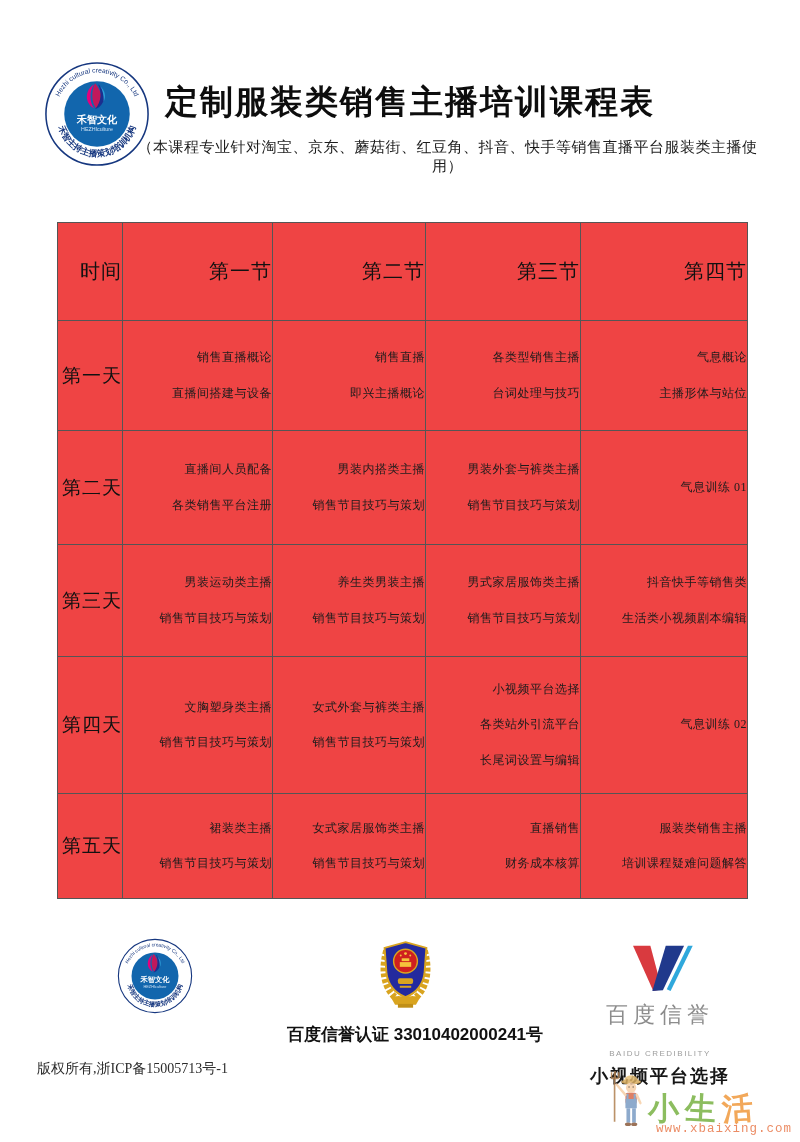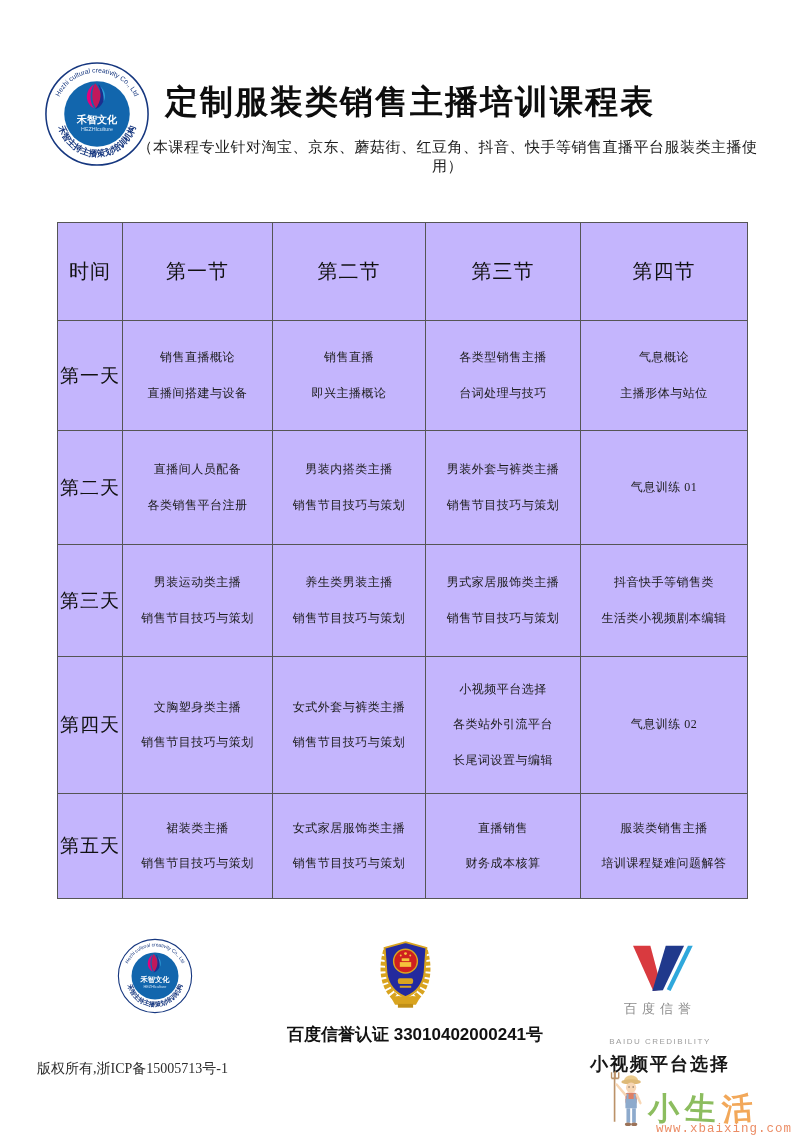--- a/index.html
+++ b/index.html
@@ -25,22 +25,22 @@
     text-align: center; font-size: 15px; color: #1c1c1c;
     letter-spacing: 0.5px;
   }
 
   
   table.schedule {
     position: absolute; left: 57px; top: 222px; width: 690px;
     border-collapse: collapse; table-layout: fixed;
   }
   table.schedule td, table.schedule th {
-    border: 1px solid #555; text-align: center; vertical-align: middle;
-    font-weight: normal; background: #c4b5fd;
+    border: 1px solid #555; text-align: right; vertical-align: middle;
+    font-weight: normal; background: #ef4444;
   }
   table.schedule th { font-size: 20px; letter-spacing: 1px; color: #111; }
   td.day-cell { font-size: 19px; letter-spacing: 1px; color: #111; }
   td.course-cell {
     font-size: 12px; color: #1c1c1c;
     white-space: pre-line; line-height: 2.95; letter-spacing: 0.5px;
   }
 
   
   .logo-small { position: absolute; left: 117px; top: 938px; }
@@ -53,21 +53,21 @@
   .police-badge { position: absolute; left: 377px; top: 937px; }
   .police-text {
     position: absolute; left: 285px; top: 1023px; width: 260px;
     text-align: center; font-size: 17px; font-weight: bold; color: #111;
     font-family: "Liberation Sans", sans-serif;
   }
   .baidu-block {
     position: absolute; left: 580px; top: 942px; width: 160px;
     text-align: center; font-family: "Liberation Sans", sans-serif;
   }
-  .baidu-cn { font-size: 13px; color: #8c8c8c; letter-spacing: 5px; margin-top: 2px; }
+  .baidu-cn { font-size: 22px; color: #8c8c8c; letter-spacing: 5px; margin-top: 2px; }
   .baidu-en { font-size: 8px; color: #9d9d9d; letter-spacing: 1.5px; margin-top: 19px; }
   .baidu-cert { font-size: 18px; font-weight: bold; color: #161616; letter-spacing: 2px; margin-top: 6px; }
 
   
   .watermark {
     position: absolute; right: 8px; bottom: 6px;
     display: flex; align-items: flex-end; opacity: 0.85;
   }
   .wm-text-stack { margin-left: 2px; }
   .wm-name { font-size: 31px; font-weight: bold; font-family: "Liberation Serif", serif; line-height: 1; }

